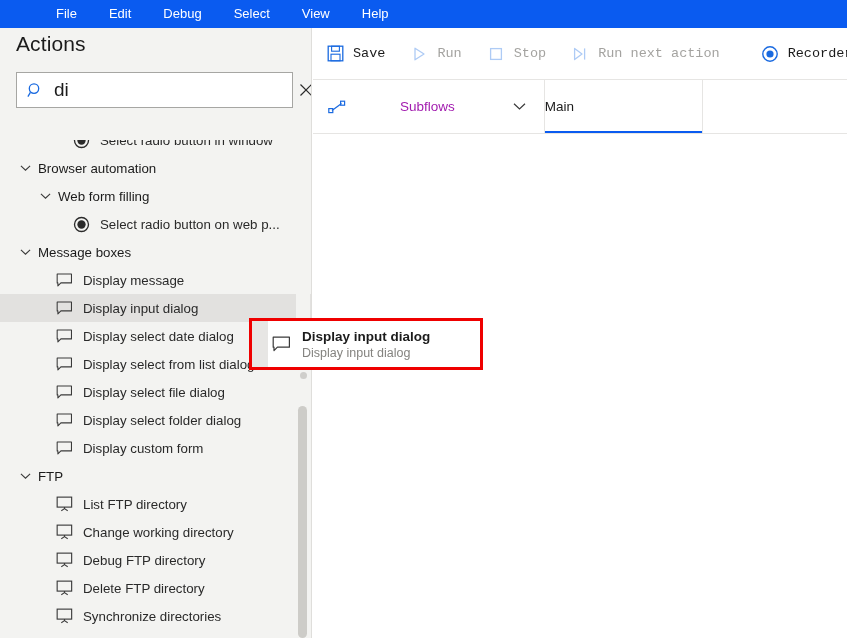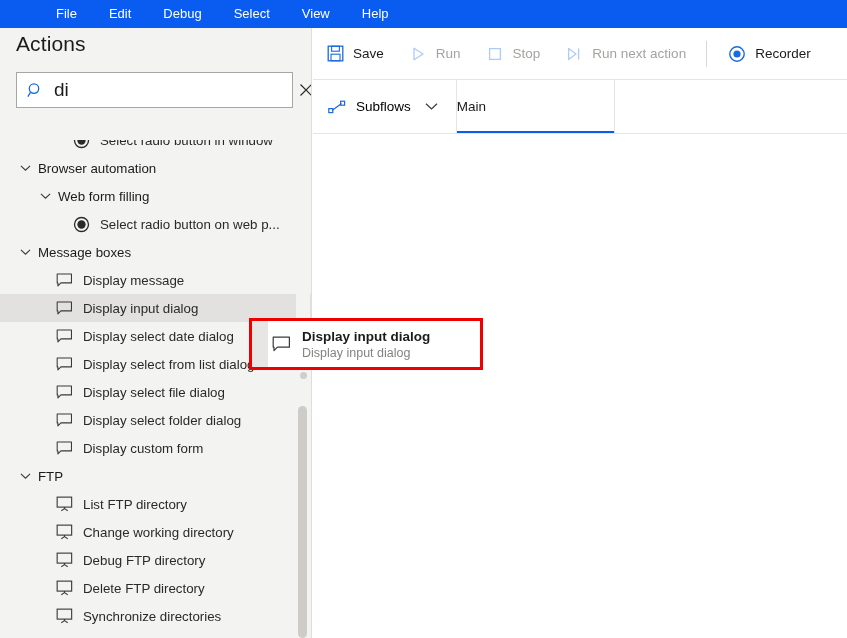--- a/index.html
+++ b/index.html
@@ -152,43 +152,45 @@
     background: #ffffff;
   }
   .tb-btn {
     display: flex; align-items: center;
     height: 52px;
     padding: 0 12px;
     font-size: 13.5px;
     color: #1b1b1b;
     white-space: nowrap;
     cursor: default;
+    font-family: Liberation Mono, monospace;
   }
   .tb-btn.disabled { color: #a4a3a0; cursor: default; }
   .tb-btn .tb-ico { width: 20px; height: 20px; display:flex; align-items:center; justify-content:center; margin-right: 8px; }
   .tb-sep {
     width: 1px; height: 26px;
     background: #d8d7d4;
     margin: 0 8px;
   }
   .tabstrip {
     height: 54px;
     display: flex;
     align-items: stretch;
     border-bottom: 1px solid #e6e5e3;
     background: #ffffff;
   }
   .subflows-btn {
     display: flex; align-items: center;
     padding: 0 18px 0 14px;
     font-size: 13.5px;
-    color: #000000;
+    color: #a21caf;
     border-right: 1px solid #e6e5e3;
     cursor: default;
     white-space: nowrap;
+    gap: 44px;
   }
   .subflows-btn .sf-ico { width: 20px; height: 20px; display:flex;align-items:center;justify-content:center; margin-right: 9px;}
   .subflows-btn .sf-chev { margin-left: 14px; display:flex;align-items:center; }
   .tab {
     display: flex; align-items: center; justify-content: flex-start;
     width: 158px;
     font-size: 13.5px;
     color: #1b1b1b;
     border-right: 1px solid #e6e5e3;
     position: relative;

